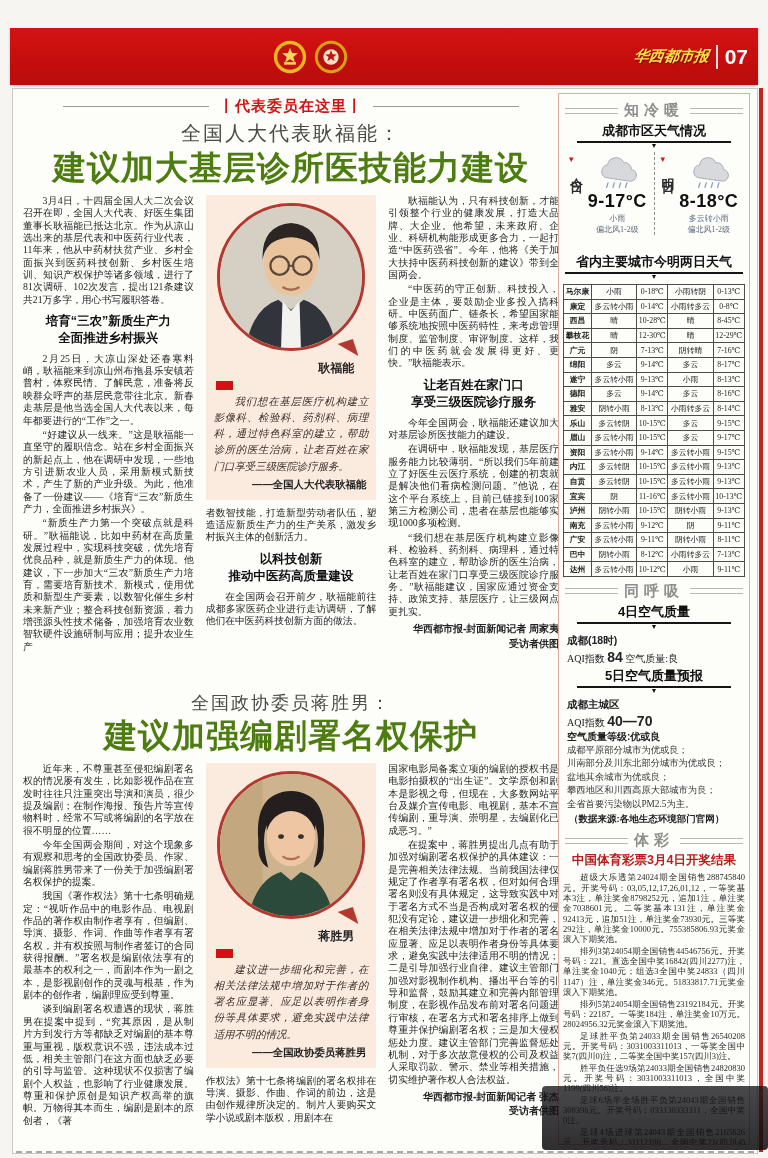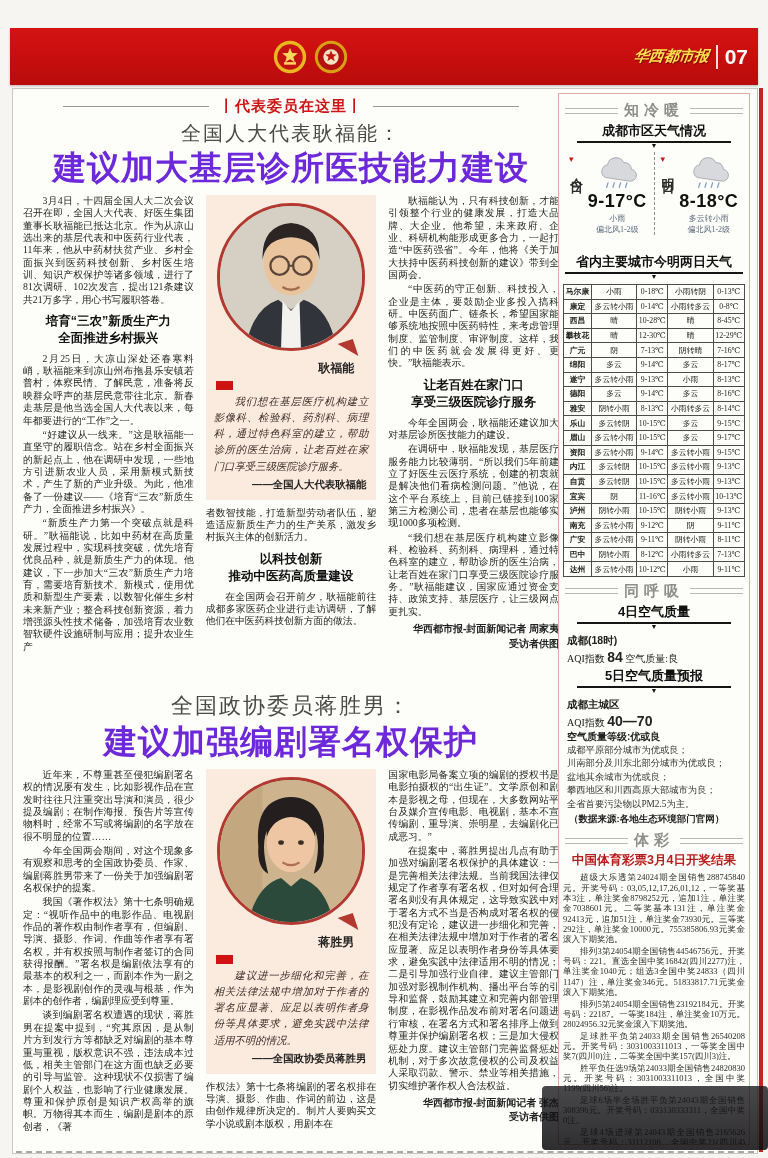--- a/index.html
+++ b/index.html
@@ -30,21 +30,21 @@
   .main-col{position:absolute;top:6px;left:10px;width:536px;bottom:10px;}
   .article{position:absolute;left:0;right:0;overflow:hidden;}
   #article1{top:0;height:594px;}
   #article2{top:594px;bottom:0;}
   .kicker{display:flex;align-items:center;gap:10px;margin:2px 40px 4px;}
   .kicker::before,.kicker::after{content:"";flex:1;border-top:1px solid #9a9a96;}
   .kicker-text{color:#cf1414;font-weight:800;font-size:15px;letter-spacing:1px;
      font-family:Liberation Serif, serif;}
   .hl-sub{text-align:center;color:#4a4a48;font-size:20px;letter-spacing:2px;margin:2px 0 2px;
      font-family:"Liberation Sans","DejaVu Sans",sans-serif;}
-  .hl-main{text-align:center;color:#6d28d9;font-size:33px;font-weight:900;letter-spacing:1px;
+  .hl-main{text-align:center;color:#4d7c0f;font-size:33px;font-weight:900;letter-spacing:1px;
      margin:0 0 8px;font-family:"Liberation Sans","DejaVu Sans",sans-serif;line-height:1.15;}
   .cols{display:flex;gap:12px;}
   .col{flex:1;min-width:0;font-size:9.8px;line-height:1.26;color:#242424;}
   .col p{margin:0 0 2px;}
   .blk-p{text-indent:2em;text-align:justify;}
   .blk-pc{text-indent:0;text-align:justify;}
   .blk-sub{font-family:"Liberation Sans","DejaVu Sans",sans-serif;font-weight:800;text-align:center;
      white-space:pre-line;font-size:12.5px;line-height:1.35;margin:7px 0 6px !important;color:#111;}
   .blk-byline{font-family:"Liberation Sans","DejaVu Sans",sans-serif;font-weight:700;text-align:right;
      margin-top:5px !important;font-size:10px;}
@@ -190,21 +190,21 @@
               <p class="blk-p">今年全国两会，耿福能还建议加大对基层诊所医技能力的建设。</p>
               <p class="blk-p">在调研中，耿福能发现，基层医疗服务能力比较薄弱。“所以我们5年前建立了好医生云医疗系统，创建的初衷就是解决他们看病检测问题。”他说，在这个平台系统上，目前已链接到100家第三方检测公司，患者在基层也能够实现1000多项检测。</p>
               <p class="blk-p">“我们想在基层医疗机构建立影像科、检验科、药剂科、病理科，通过特色科室的建立，帮助诊所的医生治病，让老百姓在家门口享受三级医院诊疗服务。”耿福能建议，国家应通过资金支持、政策支持、基层医疗，让三级网点更扎实。</p>
               <p class="blk-byline">华西都市报-封面新闻记者 周家夷</p>
               <p class="blk-credit">受访者供图</p>
             </div>
         </div>
       </div>
 
       <div class="article" id="article2">
-        <div class="hl-sub" style="font-size:22px;">全国政协委员蒋胜男：</div>
+        <div class="hl-sub" style="font-size:18px;">全国政协委员蒋胜男：</div>
         <div class="hl-main">建议加强编剧署名权保护</div>
         <div class="cols">
           <div class="col">
               <p class="blk-p">近年来，不尊重甚至侵犯编剧署名权的情况屡有发生，比如影视作品在宣发时往往只注重突出导演和演员，很少提及编剧；在制作海报、预告片等宣传物料时，经常不写或将编剧的名字放在很不明显的位置……</p>
               <p class="blk-p">今年全国两会期间，对这个现象多有观察和思考的全国政协委员、作家、编剧蒋胜男带来了一份关于加强编剧署名权保护的提案。</p>
               <p class="blk-p">我国《著作权法》第十七条明确规定：“视听作品中的电影作品、电视剧作品的著作权由制作者享有，但编剧、导演、摄影、作词、作曲等作者享有署名权，并有权按照与制作者签订的合同获得报酬。”署名权是编剧依法享有的最基本的权利之一，而剧本作为一剧之本，是影视剧创作的灵魂与根基，作为剧本的创作者，编剧理应受到尊重。</p>
               <p class="blk-p">谈到编剧署名权遭遇的现状，蒋胜男在提案中提到，“究其原因，是从制片方到发行方等都缺乏对编剧的基本尊重与重视，版权意识不强，违法成本过低，相关主管部门在这方面也缺乏必要的引导与监管。这种现状不仅损害了编剧个人权益，也影响了行业健康发展。尊重和保护原创是知识产权高举的旗帜。万物得其本而生，编剧是剧本的原创者，《著</p>
             </div>
           <div class="col">
             <div class="quote-card">

